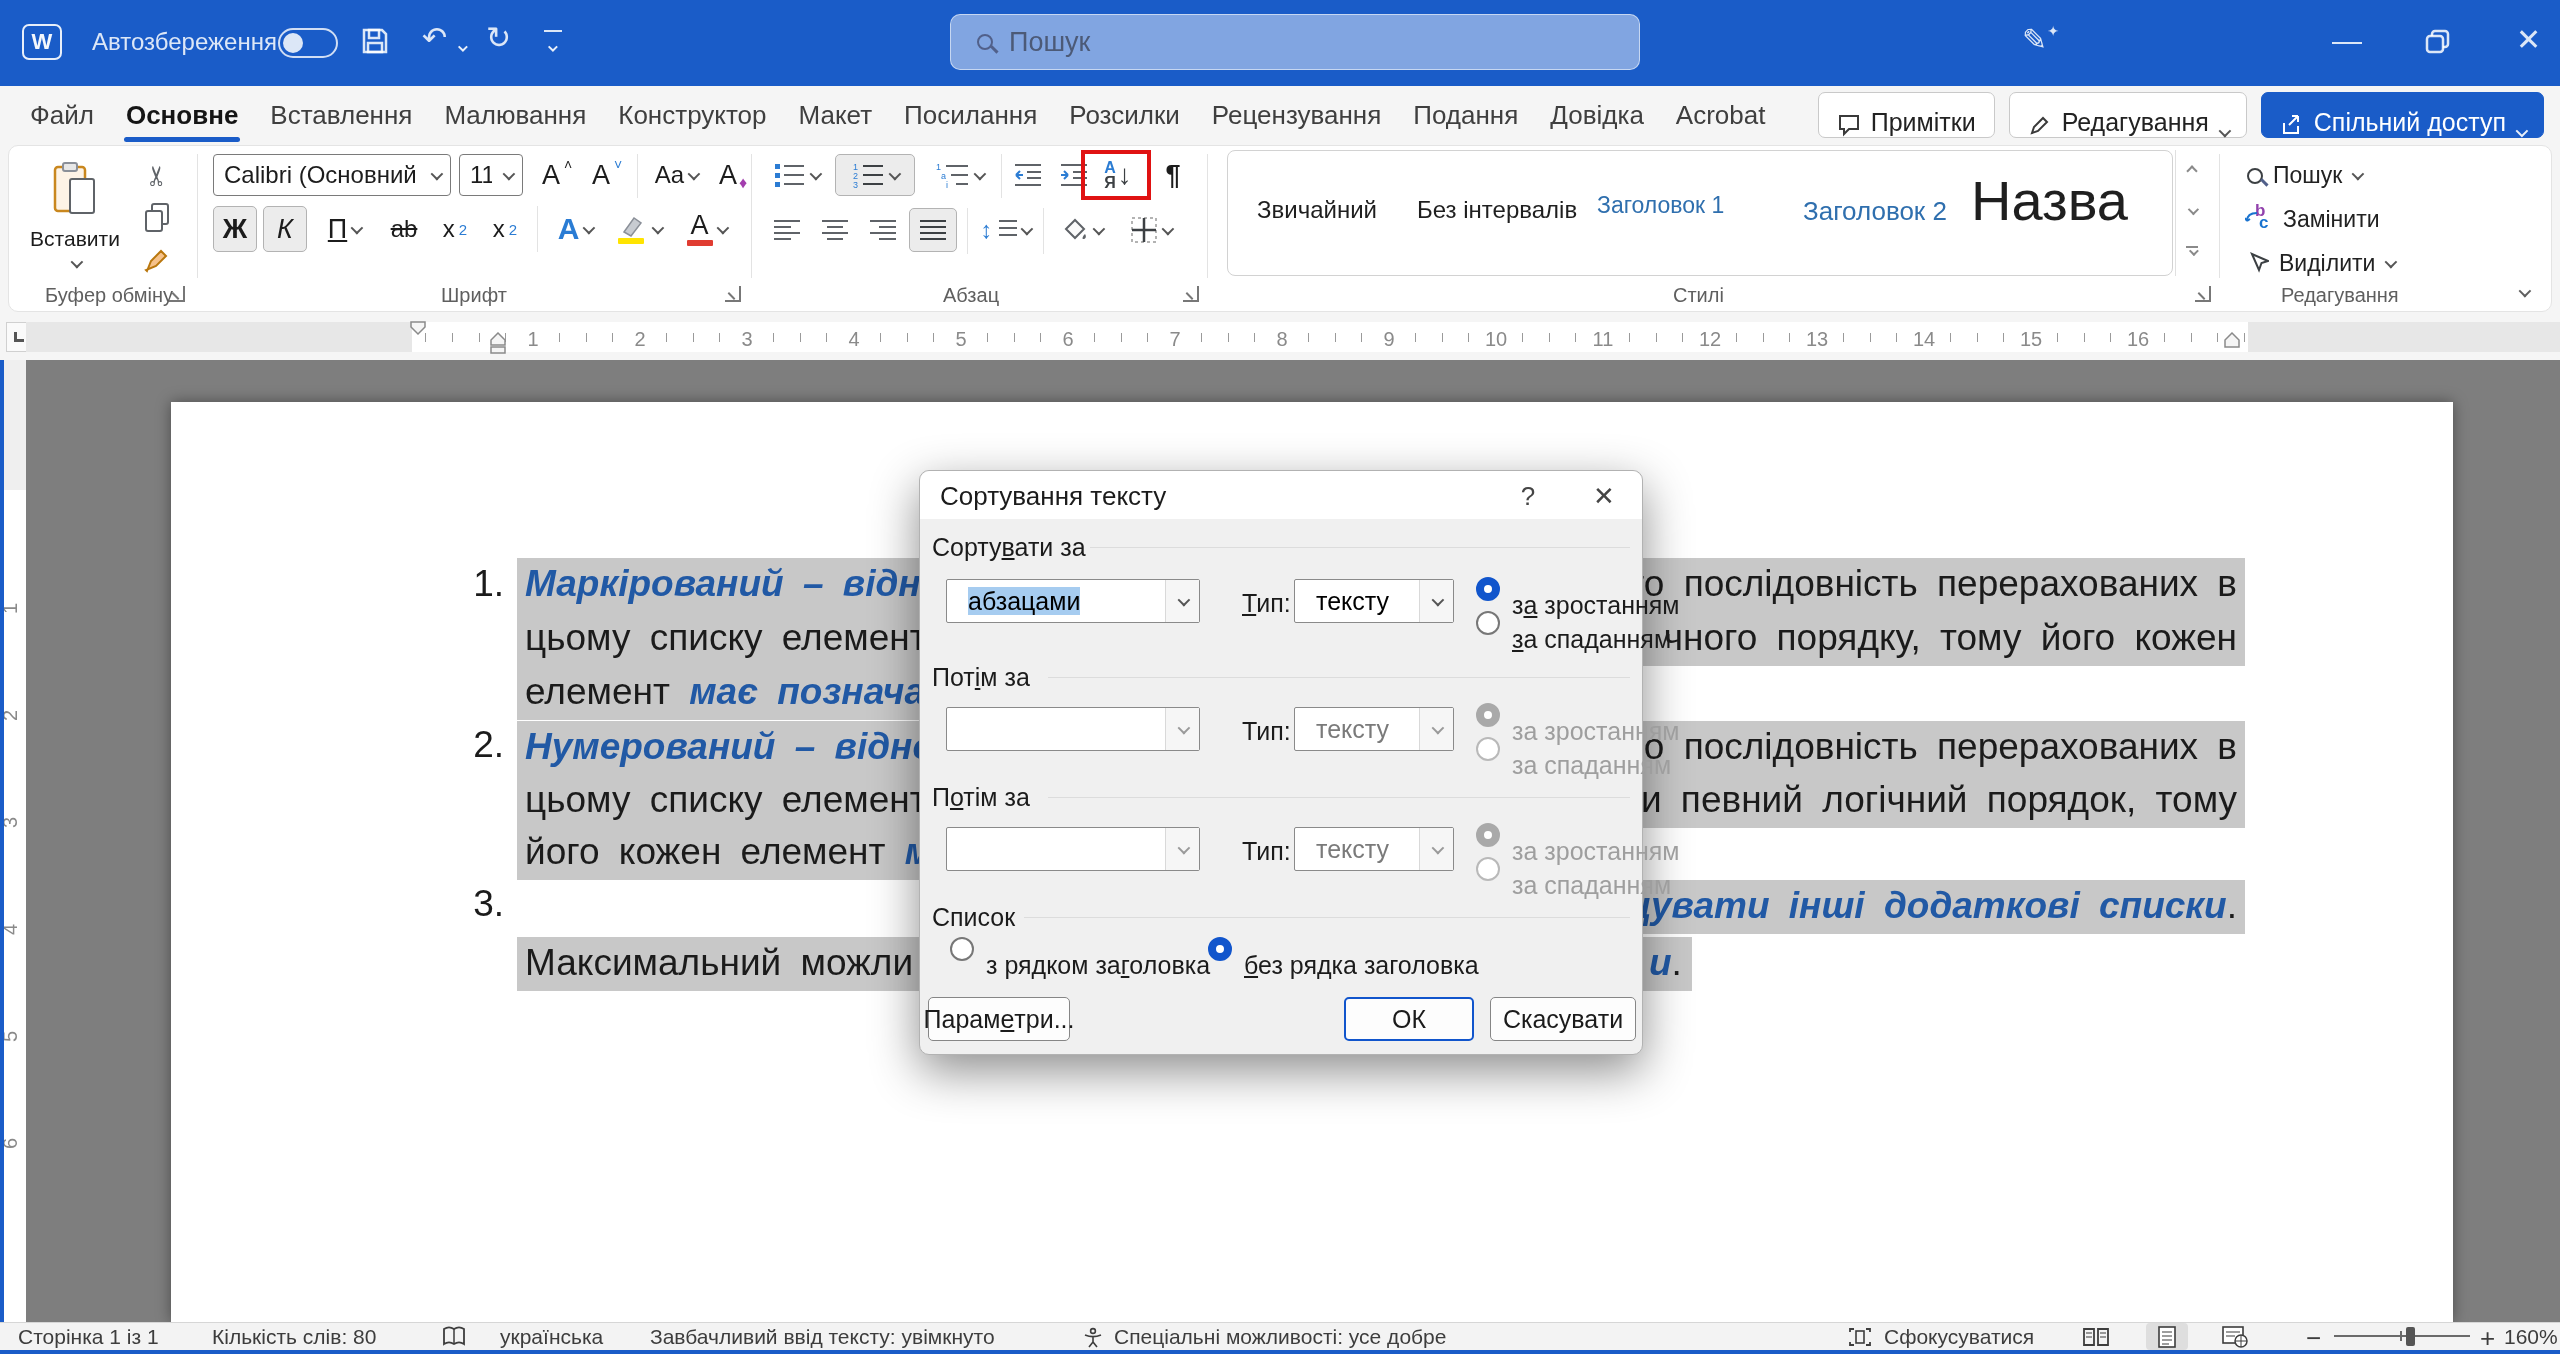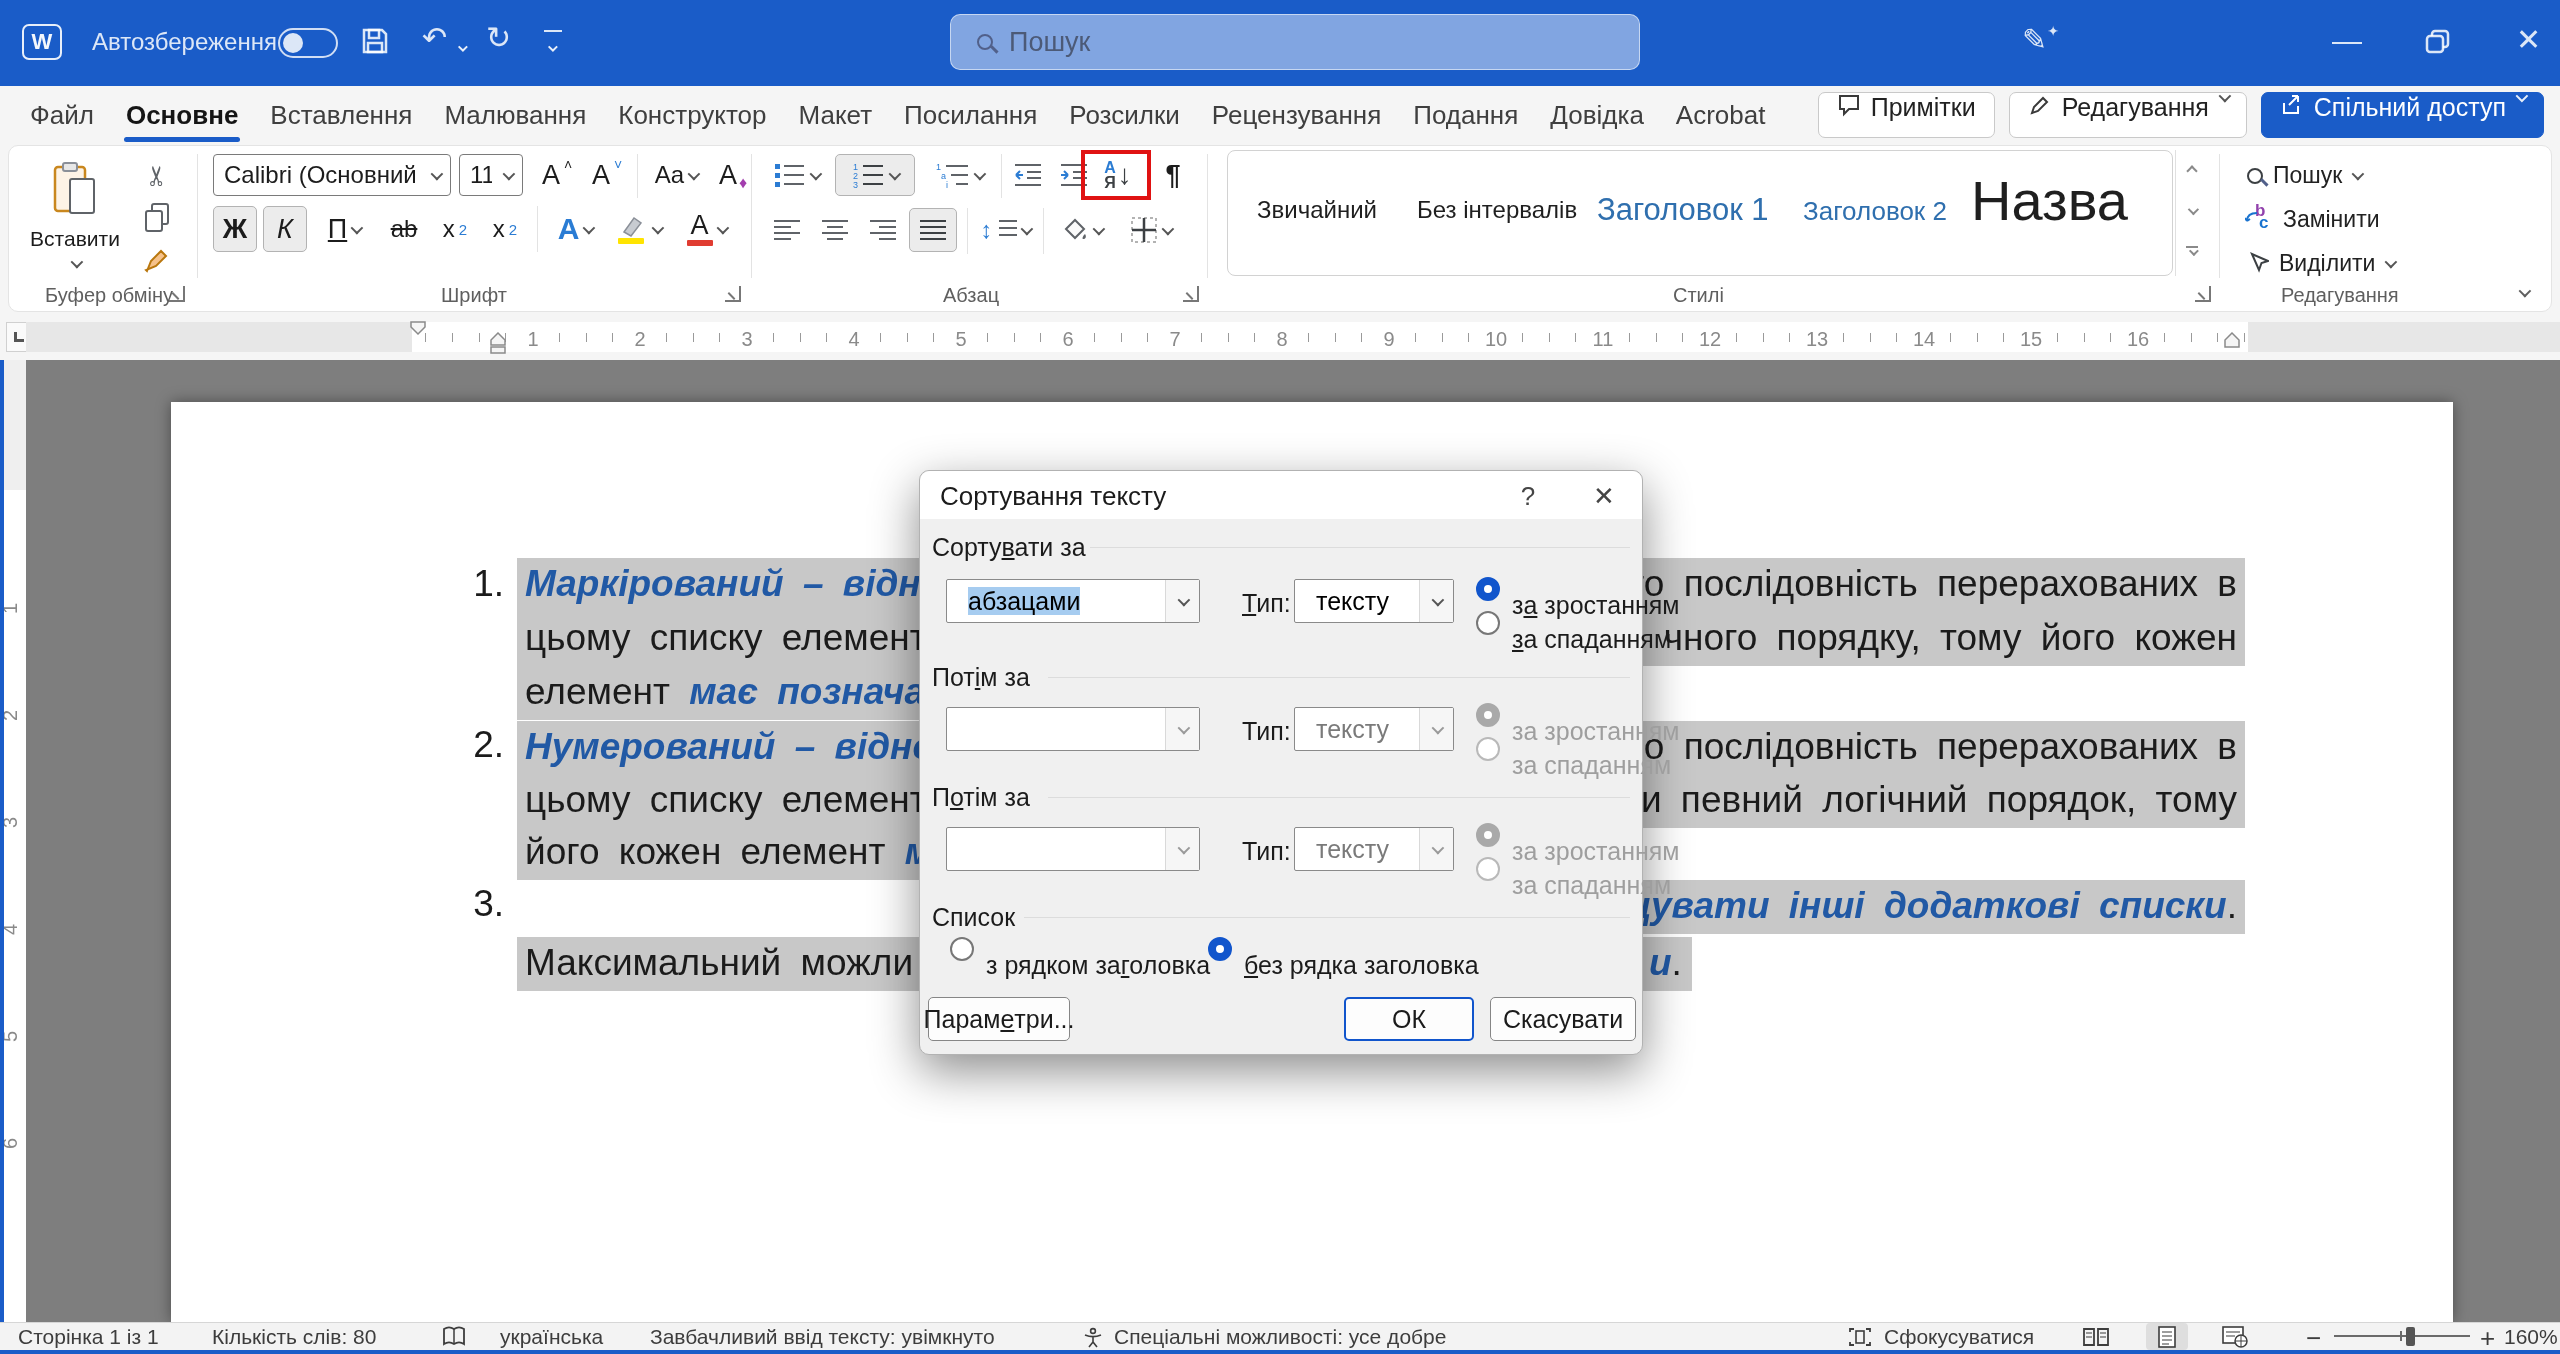--- a/index.html
+++ b/index.html
@@ -17,21 +17,21 @@
   .mag{width:16px;height:16px;border:2.5px solid #51608a;border-radius:50%;position:relative;flex:none;}
   .mag:after{content:"";position:absolute;width:9px;height:2.5px;background:#51608a;transform:rotate(45deg);right:-8px;bottom:-2px;}
   .cv{display:inline-block;width:9px;height:9px;border-right:2px solid #555;border-bottom:2px solid #555;transform:rotate(45deg) translateY(-2px);}
   .cv.w{border-color:rgba(255,255,255,.9);}
   .cv.up{transform:rotate(-135deg);}
   
   #tabrow{position:absolute;left:0;top:86px;width:2560px;height:59px;background:#f5f5f5;}
   .tab{position:relative;height:100%;display:flex;align-items:center;padding:0 16px;font-size:26px;color:#3f3f3f;}
   .tab.active{font-weight:bold;color:#151515;}
   .tab.active:after{content:"";position:absolute;left:14px;right:14px;bottom:3px;height:5px;border-radius:3px;background:#1a5cc8;}
-  .pillbtn{height:46px;border:1px solid #c9c9c9;border-radius:7px;background:#fff;display:flex;align-items:flex-start;gap:10px;padding:0 18px;font-size:25px;color:#222;}
+  .pillbtn{height:46px;border:1px solid #c9c9c9;border-radius:7px;background:#fff;display:flex;align-items:flex-end;gap:10px;padding:0 18px;font-size:25px;color:#222;}
   .pillbtn.blue{background:#1a5cc8;border-color:#1a5cc8;color:#fff;}
   
   #ribbon{position:absolute;left:8px;top:145px;width:2544px;height:167px;background:#fff;border:1px solid #e4e4e4;border-radius:10px;}
   .sep{position:absolute;top:8px;width:1px;height:124px;background:#e3e3e3;}
   .rlbl{position:absolute;top:138px;font-size:20px;color:#5f5f5f;white-space:nowrap;}
   .launch{position:absolute;width:16px;height:16px;border-right:2px solid #777;border-bottom:2px solid #777;}
   .launch:after{content:"";position:absolute;right:3px;bottom:3px;width:9px;height:2px;background:#777;transform:rotate(45deg);}
   .combo{position:absolute;border:1px solid #7a7a7a;border-radius:4px;background:#fff;display:flex;align-items:center;font-size:24px;color:#1c1c1c;}
   .combo .val{flex:1;padding-left:10px;white-space:nowrap;overflow:hidden;}
   .combo .dd{width:30px;display:flex;justify-content:center;flex:none;}
@@ -358,21 +358,21 @@
           <rect x="2" y="2" width="24" height="24" fill="none" stroke="#9a9a9a" stroke-width="1.5" stroke-dasharray="3 3"></rect>
           <path d="M14 2v24M2 14h24" stroke="#3c4043" stroke-width="2.5"></path>
         </svg>
         <i class="cv"></i>
     </div>
     <div class="sep" style="left:1198px;"></div>
 
     <div class="abs" style="left:1218px;top:4px;width:946px;height:126px;border:1px solid #d2d2d2;border-radius:8px;"></div>
     <div class="styitem" style="left:1248px;top:50px;font-size:24px;">Звичайний</div>
     <div class="styitem" style="left:1408px;top:50px;font-size:24px;">Без інтервалів</div>
-    <div class="styitem blueSt" style="left:1588px;top:46px;font-size:31px;">Заголовок 1</div>
+    <div class="styitem blueSt" style="left:1588px;top:46px;font-size:23px;">Заголовок 1</div>
     <div class="styitem blueSt" style="left:1794px;top:50px;font-size:26px;">Заголовок 2</div>
     <div class="styitem" style="left:1962px;top:22px;font-size:56px;">Назва</div>
     <div class="abs" style="left:2166px;top:4px;width:32px;height:126px;border-left:1px solid #e0e0e0;">
       <div class="rbtn" style="left:4px;top:6px;width:24px;height:30px;">
           <i class="cv up" style="width:8px;height:8px;border-color:#8a8a8a;"></i>
         </div>
       <div class="rbtn" style="left:4px;top:46px;width:24px;height:30px;">
           <i class="cv" style="width:8px;height:8px;border-color:#8a8a8a;"></i>
         </div>
       <div class="rbtn" style="left:4px;top:86px;width:24px;height:30px;flex-direction:column;gap:1px;">

